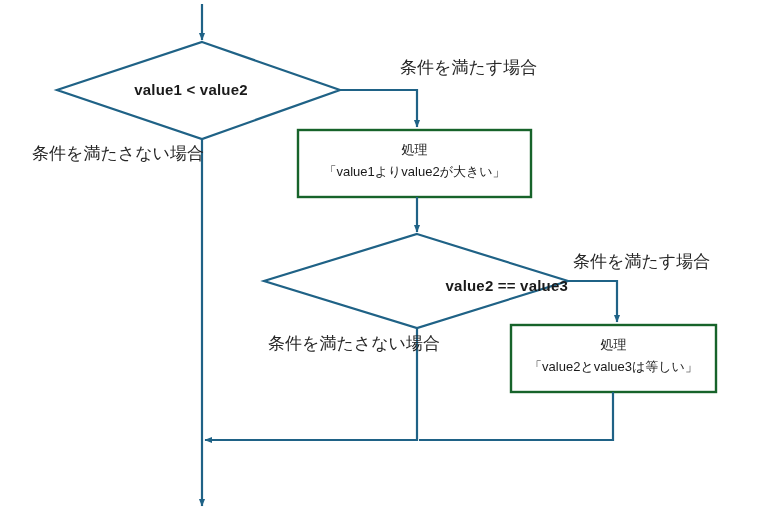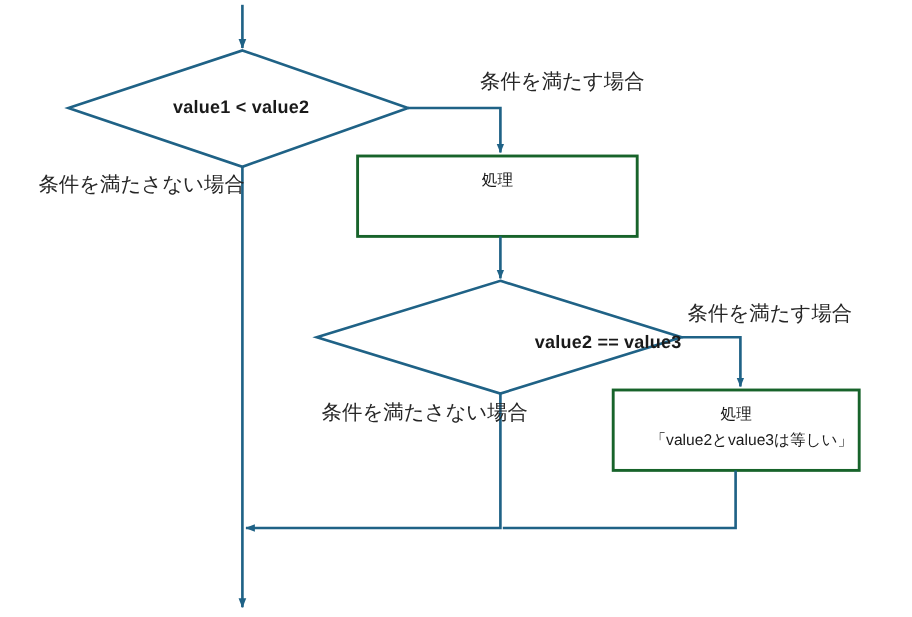--- a/index.html
+++ b/index.html
@@ -80,28 +80,29 @@
 
     <path d="M202,139 L202,440" fill="none" stroke="#1f6286" stroke-width="2.2"></path>
 
     <path d="M417,328 L417,440 L205,440" fill="none" stroke="#1f6286" stroke-width="2.2" marker-end="url(#arrow-blue)"></path>
 
     <path d="M613,392 L613,440 L419,440" fill="none" stroke="#1f6286" stroke-width="2.2"></path>
 
     <line x1="202" y1="440" x2="202" y2="506" stroke="#1f6286" stroke-width="2.2" marker-end="url(#arrow-blue)"></line>
   </svg>
 
-  <div class="node-text diamond-label" style="left:58px; top:80px; width:286px;">value1 &lt; value2</div>
+  <div class="node-text diamond-label" style="left:48px; top:80px; width:286px;">value1 &lt; value2</div>
 
   <div class="node-text process-label" style="left:298px; top:141px; width:233px;">処理</div>
+  <div class="node-text process-label" style="left:298px; top:163px; width:233px;">「value1よりvalue2が大きい」</div>
 
   <div class="node-text diamond-label" style="left:264px; top:276px; width:304px;text-align:right;">value2 == value3</div>
 
   <div class="node-text process-label" style="left:511px; top:336px; width:205px;">処理</div>
-  <div class="node-text process-label" style="left:524px; top:358px; width:205px;">「value2とvalue3は等しい」</div>
+  <div class="node-text process-label" style="left:511px; top:358px; width:205px;">「value2とvalue3は等しい」</div>
 
   <div class="edge-label" style="left:400px; top:56px;">条件を満たす場合</div>
 
   <div class="edge-label" style="left:32px; top:142px;">条件を満たさない場合</div>
 
   <div class="edge-label" style="left:573px; top:250px;">条件を満たす場合</div>
 
   <div class="edge-label" style="left:268px; top:332px;">条件を満たさない場合</div>
 
 </div>

